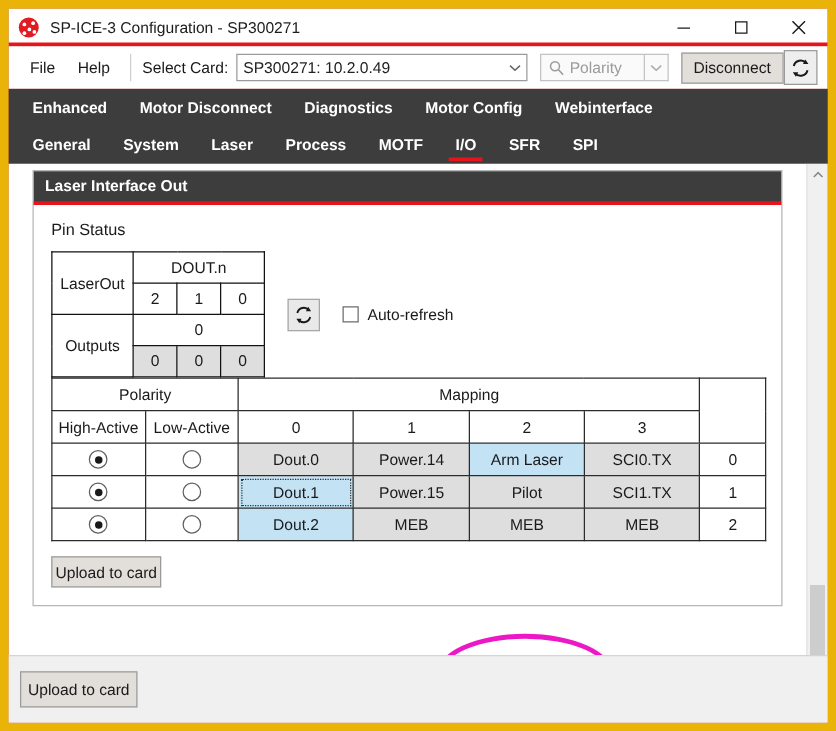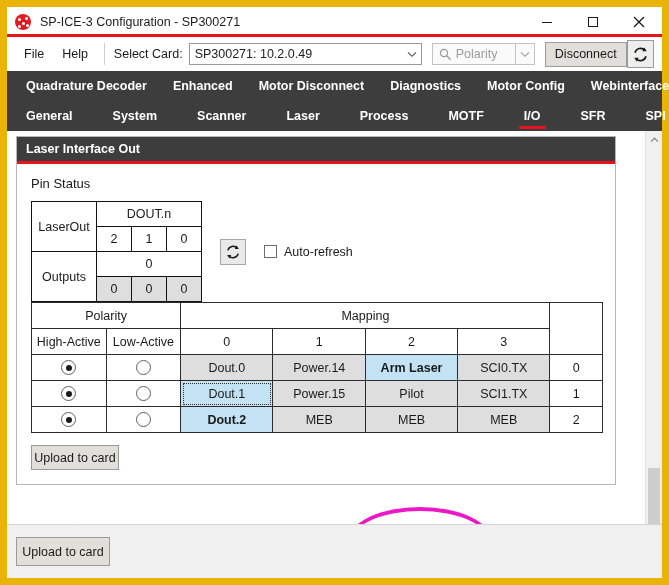--- a/index.html
+++ b/index.html
@@ -185,21 +185,21 @@
     background: #3d3d3d;
     flex: none;
     padding: 0;
   }
   .tabrow {
     display: flex;
     align-items: center;
     height: 30px;
   }
   .tabrow.row1 { padding-left: 6px; }
-  .tabrow.row2 { padding-left: 6px; gap: 14px; }
+  .tabrow.row2 { padding-left: 6px; }
   .tab {
     color: #ffffff;
     font-size: 12.5px;
     font-weight: bold;
     padding: 0 13px;
     height: 30px;
     line-height: 30px;
     white-space: nowrap;
     position: relative;
     box-sizing: border-box;
@@ -222,21 +222,21 @@
     min-height: 0;
   }
   .scroll-area {
     flex: 1;
     position: relative;
     overflow: hidden;
     min-height: 0;
   }
   .panel {
     position: absolute;
-    left: 9px; top: 5px;
+    left: 19px; top: 5px;
     width: 600px;
     border: 1px solid #b6b6b6;
     background: #ffffff;
     box-sizing: border-box;
   }
   .panel-header {
     background: #3d3d3d;
     color: #ffffff;
     font-size: 12.5px;
     font-weight: bold;
@@ -320,21 +320,21 @@
     text-align: center;
     height: 26px;
     color: #1a1a1a;
     box-sizing: border-box;
   }
   .col-ha { width: 76px; }
   .col-la { width: 76px; }
   .col-map { width: 94px; }
   .col-dn { width: 54px; }
   td.mapcell { background: #dedede; }
-  td.mapcell.sel { background: #c3e3f5; font-weight: bold; }
+  td.mapcell.sel { background: #c3e3f5; }
   td.mapcell.focus {
     background: #c3e3f5;
     outline: 1px dotted #333;
     outline-offset: -3px;
   }
   .radio {
     width: 13px; height: 13px;
     border: 1px solid #606060;
     border-radius: 50%;
     background: #fff;
@@ -489,31 +489,29 @@
         <path d="M3.2 7.2 A6 6 0 0 1 13.6 4.6" fill="none" stroke="#1a1a1a" stroke-width="1.7"></path>
         <path d="M14.8 10.8 A6 6 0 0 1 4.4 13.4" fill="none" stroke="#1a1a1a" stroke-width="1.7"></path>
         <polygon points="13.0,1.6 15.6,5.6 11.0,5.6" fill="#1a1a1a"></polygon>
         <polygon points="5.0,16.4 2.4,12.4 7.0,12.4" fill="#1a1a1a"></polygon>
       </svg>
     </div>
   </div>
 
   <div class="tabstrip">
     <div class="tabrow row1">
-      <div class="tab">Quadrature Decoder</div>
       <div class="tab">Enhanced</div>
       <div class="tab">Motor Disconnect</div>
       <div class="tab">Diagnostics</div>
       <div class="tab">Motor Config</div>
       <div class="tab">Webinterface</div>
     </div>
     <div class="tabrow row2">
       <div class="tab">General</div>
       <div class="tab">System</div>
-      <div class="tab">Scanner</div>
       <div class="tab">Laser</div>
       <div class="tab">Process</div>
       <div class="tab">MOTF</div>
       <div class="tab active">I/O</div>
       <div class="tab">SFR</div>
       <div class="tab">SPI</div>
     </div>
   </div>
 
   <div class="content">

